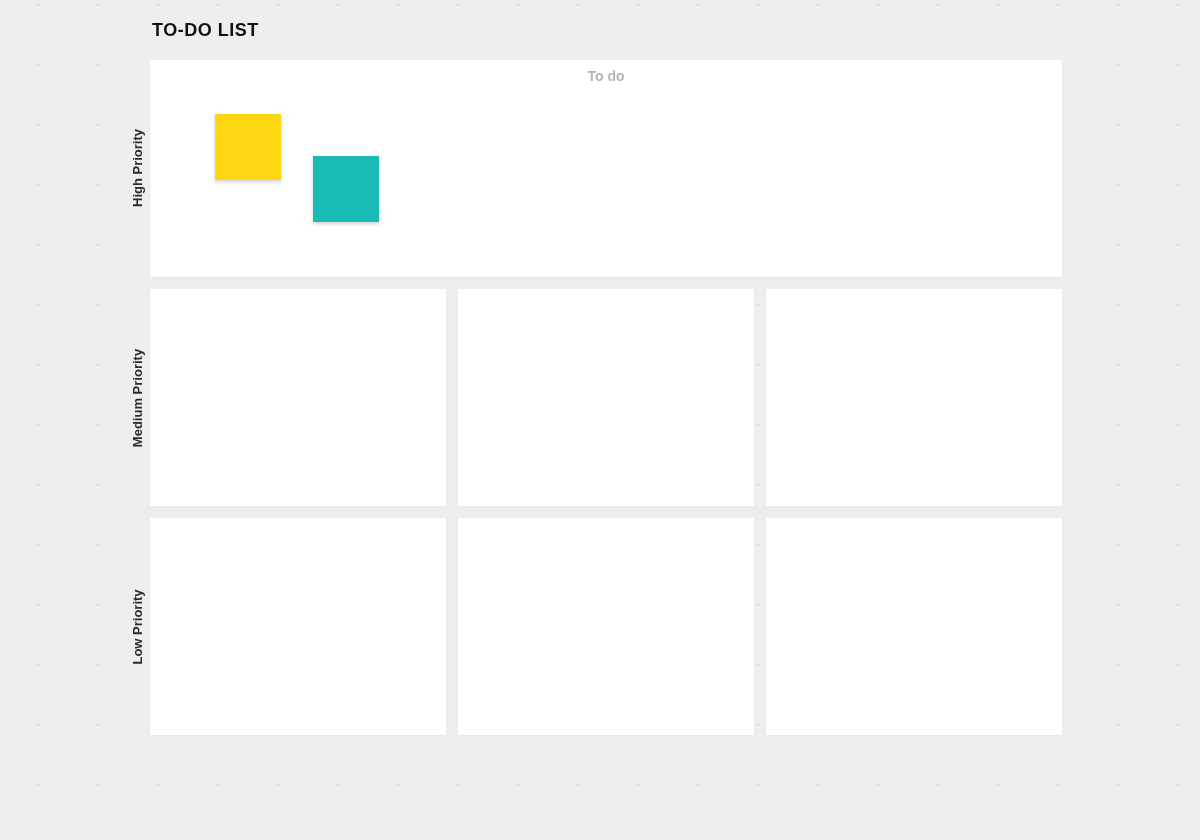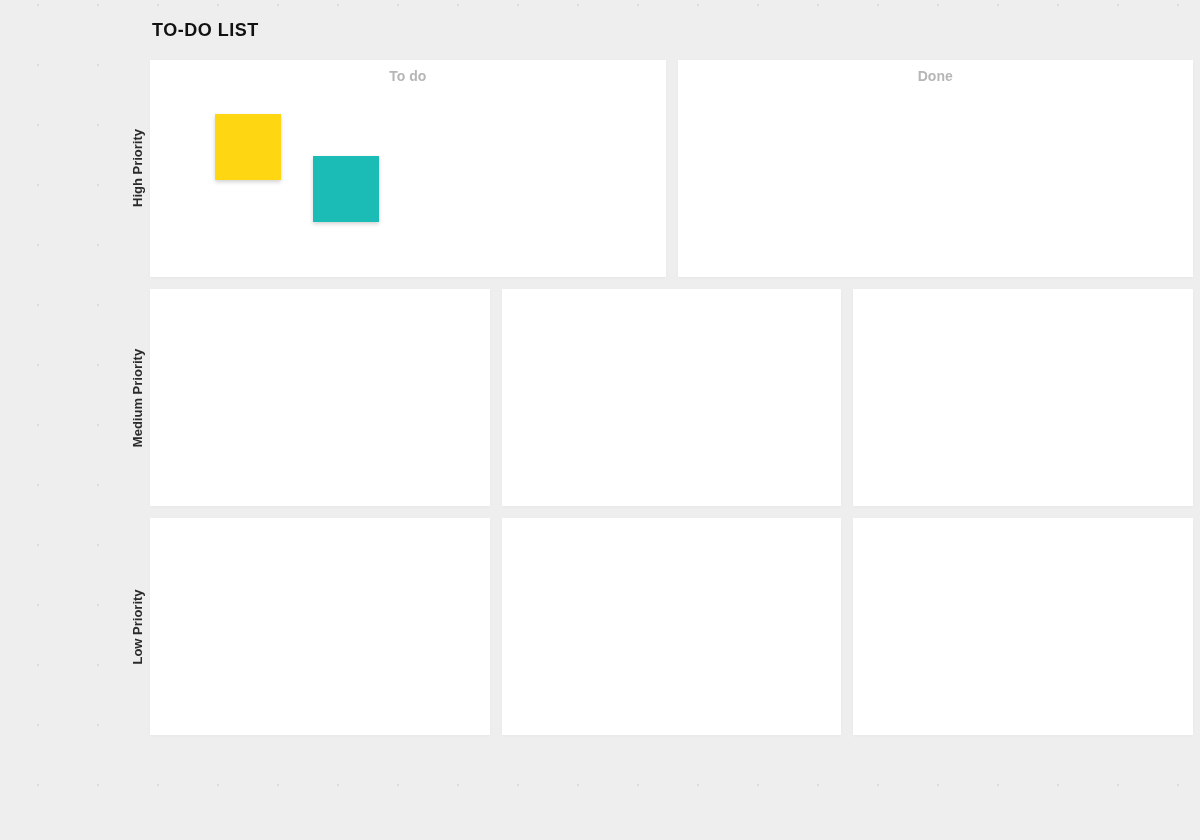--- a/index.html
+++ b/index.html
@@ -30,21 +30,21 @@
     font-size: 18px;
     font-weight: 800;
     letter-spacing: 0.5px;
     color: #111111;
   }
 
   .board {
     position: absolute;
     left: 150px;
     top: 60px;
-    width: 1043px;
+    width: 912px;
     border-radius: 14px;
   }
 
   .grid-row {
     display: flex;
     gap: 12px;
   }
   .grid-row + .grid-row { margin-top: 12px; }
 
   .cell {
@@ -107,23 +107,20 @@
   <div class="row-label low">Low Priority</div>
 
   <div class="board">
 
     <div class="grid-row">
       <div class="cell">
         <span class="col-header">To do</span>
         <div class="sticky yellow"></div>
         <div class="sticky teal"></div>
       </div>
-      <div class="cell">
-        <span class="col-header">Done</span>
-      </div>
     </div>
 
     <div class="grid-row">
       <div class="cell"></div>
       <div class="cell"></div>
       <div class="cell"></div>
     </div>
 
     <div class="grid-row">
       <div class="cell"></div>

